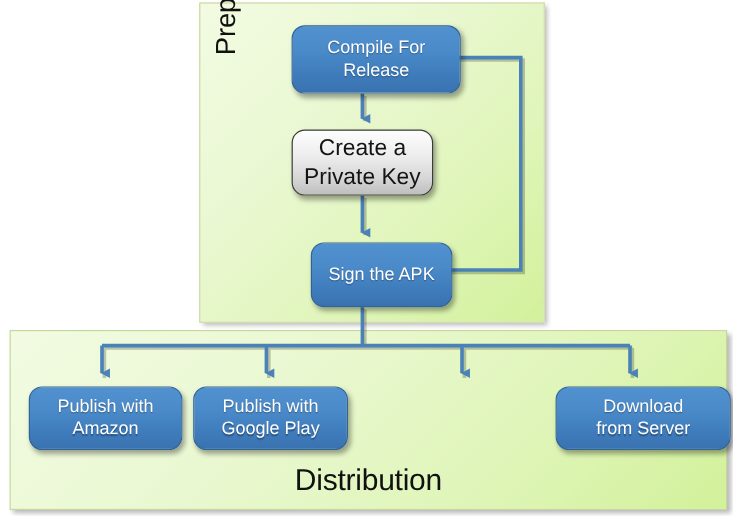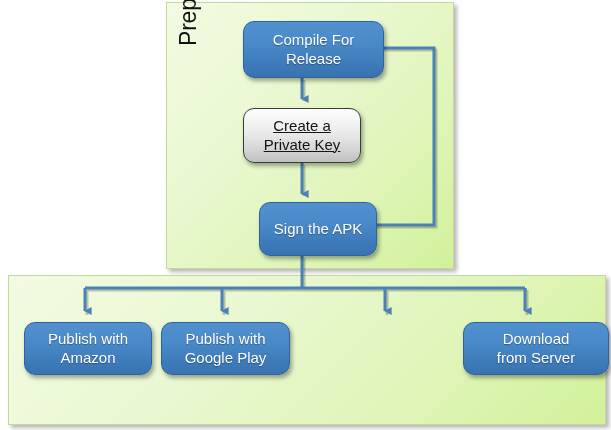--- a/index.html
+++ b/index.html
@@ -87,22 +87,21 @@
     background: linear-gradient(180deg, #5191cf 0%, #4a8ac9 38%, #3f7cbc 72%, #3a72b0 100%);
     border: 1px solid #2f6399;
     color: #ffffff;
     font-size: 15px;
     text-shadow: 0 1px 1px rgba(0,0,0,0.35);
   }
   .node-grey {
     background: linear-gradient(180deg, #fdfdfd 0%, #ededed 40%, #d6d6d6 75%, #bfbfbf 100%);
     border: 1px solid #3b3b3b;
     color: #141414;
-    font-size: 15px;
-    text-decoration: underline;
+    font-size: 19px;
   }
 
   #node-compile       { left: 243px; top: 21px;  width: 141px; height: 57px; }
   #node-private-key   { left: 243px; top: 108px; width: 118px; height: 55px; }
   #node-sign-apk      { left: 243px; top: 202px; width: 118px; height: 54px; margin-left: 16px; }
 
   #node-amazon        { left: 24px;  top: 322px; width: 128px; height: 53px; }
   #node-google-play   { left: 161px; top: 322px; width: 129px; height: 53px; }
   #node-email         { left: 325px; top: 322px; width: 127px; height: 53px; }
   #node-download      { left: 463px; top: 322px; width: 146px; height: 53px; }
@@ -122,20 +121,21 @@
 <body>
 
 <div id="canvas">
 
   <div class="group" id="group-prepare"></div>
 
   <div class="group-label-vertical">Prepare for Publication</div>
 
   <div class="group" id="group-distribution"></div>
 
+  <div class="group-label-horizontal">Distribution</div>
 
   <svg id="connectors" viewBox="0 0 611 430" xmlns="http://www.w3.org/2000/svg">
     <defs>
       <marker id="arrow-down" markerWidth="9" markerHeight="9" refX="4.5" refY="7.2" orient="auto" markerUnits="userSpaceOnUse">
         <path d="M0.6,0.6 L4.5,8.0 L8.4,0.6 Z" fill="#4a82b8"></path>
       </marker>
       <marker id="arrow-left" markerWidth="11" markerHeight="10" refX="1.4" refY="5" orient="auto" markerUnits="userSpaceOnUse">
         <path d="M1.0,5 L10.0,0.8 L8.3,5 L10.0,9.2 Z" fill="#4a82b8"></path>
       </marker>
     </defs>

